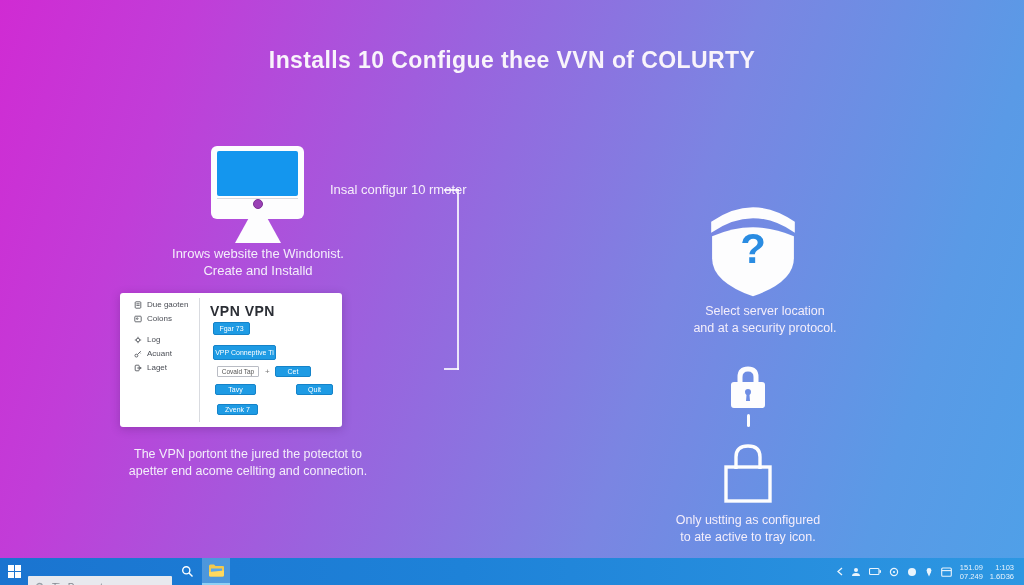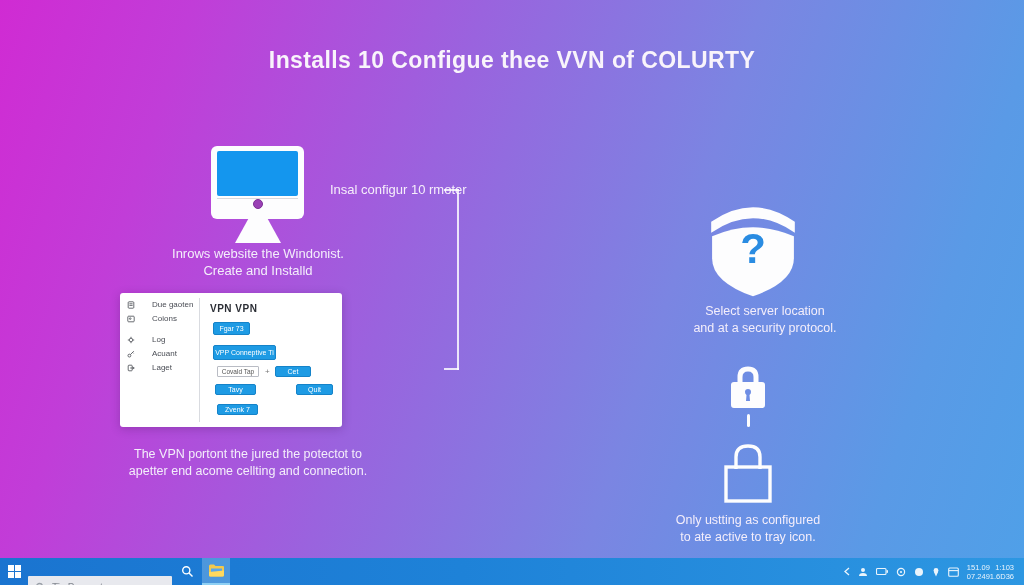--- a/index.html
+++ b/index.html
@@ -27,24 +27,24 @@
   #conn-v { left:457px; top:189px; width:2px; height:181px; }
   #conn-t { left:444px; top:189px; width:15px; height:2px; }
   #conn-b { left:444px; top:368px; width:15px; height:2px; }
 
   .caption { text-align:center; font-size:12.5px; line-height:17px; color:#f4eefb; }
   #monitor-caption { left:138px; top:245px; width:240px; font-size:13px; }
 
   
   #vpn-panel { left:120px; top:293px; width:222px; height:134px; background:#ffffff; border-radius:3px; box-shadow:0 2px 10px rgba(60,20,90,.28); }
   #vpn-divider { left:79px; top:5px; bottom:5px; width:1px; background:#d9dbe0; position:absolute; }
-  .side-item { position:absolute; left:7px; display:flex; align-items:center; gap:17px; font-size:8px; color:#4a4d55; }
+  .side-item { position:absolute; left:14px; display:flex; align-items:center; gap:5px; font-size:8px; color:#4a4d55; }
   .side-item svg { width:8px; height:8px; stroke:#55585f; fill:none; stroke-width:1.1; }
   #side-0 { top:7px; } #side-1 { top:21px; } #side-2 { top:42px; } #side-3 { top:56px; } #side-4 { top:70px; }
-  #vpn-header { position:absolute; left:90px; top:10px; font-size:10px; font-weight:bold; letter-spacing:.5px; color:#2b2e35; }
+  #vpn-header { position:absolute; left:90px; top:10px; font-size:14px; font-weight:bold; letter-spacing:.5px; color:#2b2e35; }
   .btn-blue { position:absolute; background:#1e9be4; border:1px solid #1583c9; border-radius:2px; color:#fff; font-size:7px; display:flex; align-items:center; justify-content:center; }
   #vpn-btn1 { left:93px; top:29px; width:37px; height:13px; }
   #vpn-btn2 { left:93px; top:52px; width:63px; height:15px; }
   #vpn-input { position:absolute; left:97px; top:73px; width:42px; height:11px; background:#fff; border:1px solid #b9bcc4; border-radius:1px; font-size:6.5px; color:#555; display:flex; align-items:center; justify-content:center; }
   #vpn-plus { position:absolute; left:145px; top:74px; font-size:8px; color:#777; }
   #vpn-btn3 { left:155px; top:73px; width:36px; height:11px; }
   #vpn-btn4 { left:95px; top:91px; width:41px; height:11px; }
   #vpn-btn5 { left:176px; top:91px; width:37px; height:11px; }
   #vpn-btn6 { left:97px; top:111px; width:41px; height:11px; }
   #vpn-caption { left:98px; top:446px; width:300px; }
@@ -64,21 +64,21 @@
   #taskbar { left:0; bottom:0; width:1024px; height:27px; background:linear-gradient(90deg,#1a74d0 0%,#1e82d8 45%,#2d97e2 100%); display:flex; align-items:center; }
   #start-btn { width:28px; height:27px; display:flex; align-items:center; justify-content:center; }
   #win-logo { width:13px; height:13px; display:grid; grid-template-columns:6px 6px; grid-template-rows:6px 6px; gap:1px; }
   #win-logo span { background:#fff; }
   #search-box { margin-left:0; width:144px; height:23px; background:#e8e9ee; border-radius:1px; display:flex; align-items:center; padding-left:7px; gap:6px;margin-top:32px; }
   #search-box .hint { font-size:10px; color:#82878f; }
   #search-btn { width:30px; height:27px; display:flex; align-items:center; justify-content:center; }
   #app-tile { width:28px; height:27px; background:rgba(255,255,255,.22); border-bottom:2px solid #8ed0f4; display:flex; align-items:center; justify-content:center; }
   #tray { margin-left:auto; display:flex; align-items:center; gap:8px; padding-right:8px; }
   #tray svg { display:block; }
-  #clock { display:flex; font-size:7.5px; line-height:9px; color:#eaf4fc; text-align:right; padding-right:2px; }
+  #clock { display:flex; gap:7px; font-size:7.5px; line-height:9px; color:#eaf4fc; text-align:right; padding-right:2px; }
   #clock div { display:flex; flex-direction:column; }
 </style>
 </head>
 <body>
 
 <div id="screen">
 
   <div class="abs" id="title">Installs 10 Configue thee VVN of COLURTY</div>
 
   <div class="abs" id="monitor-frame"></div>

